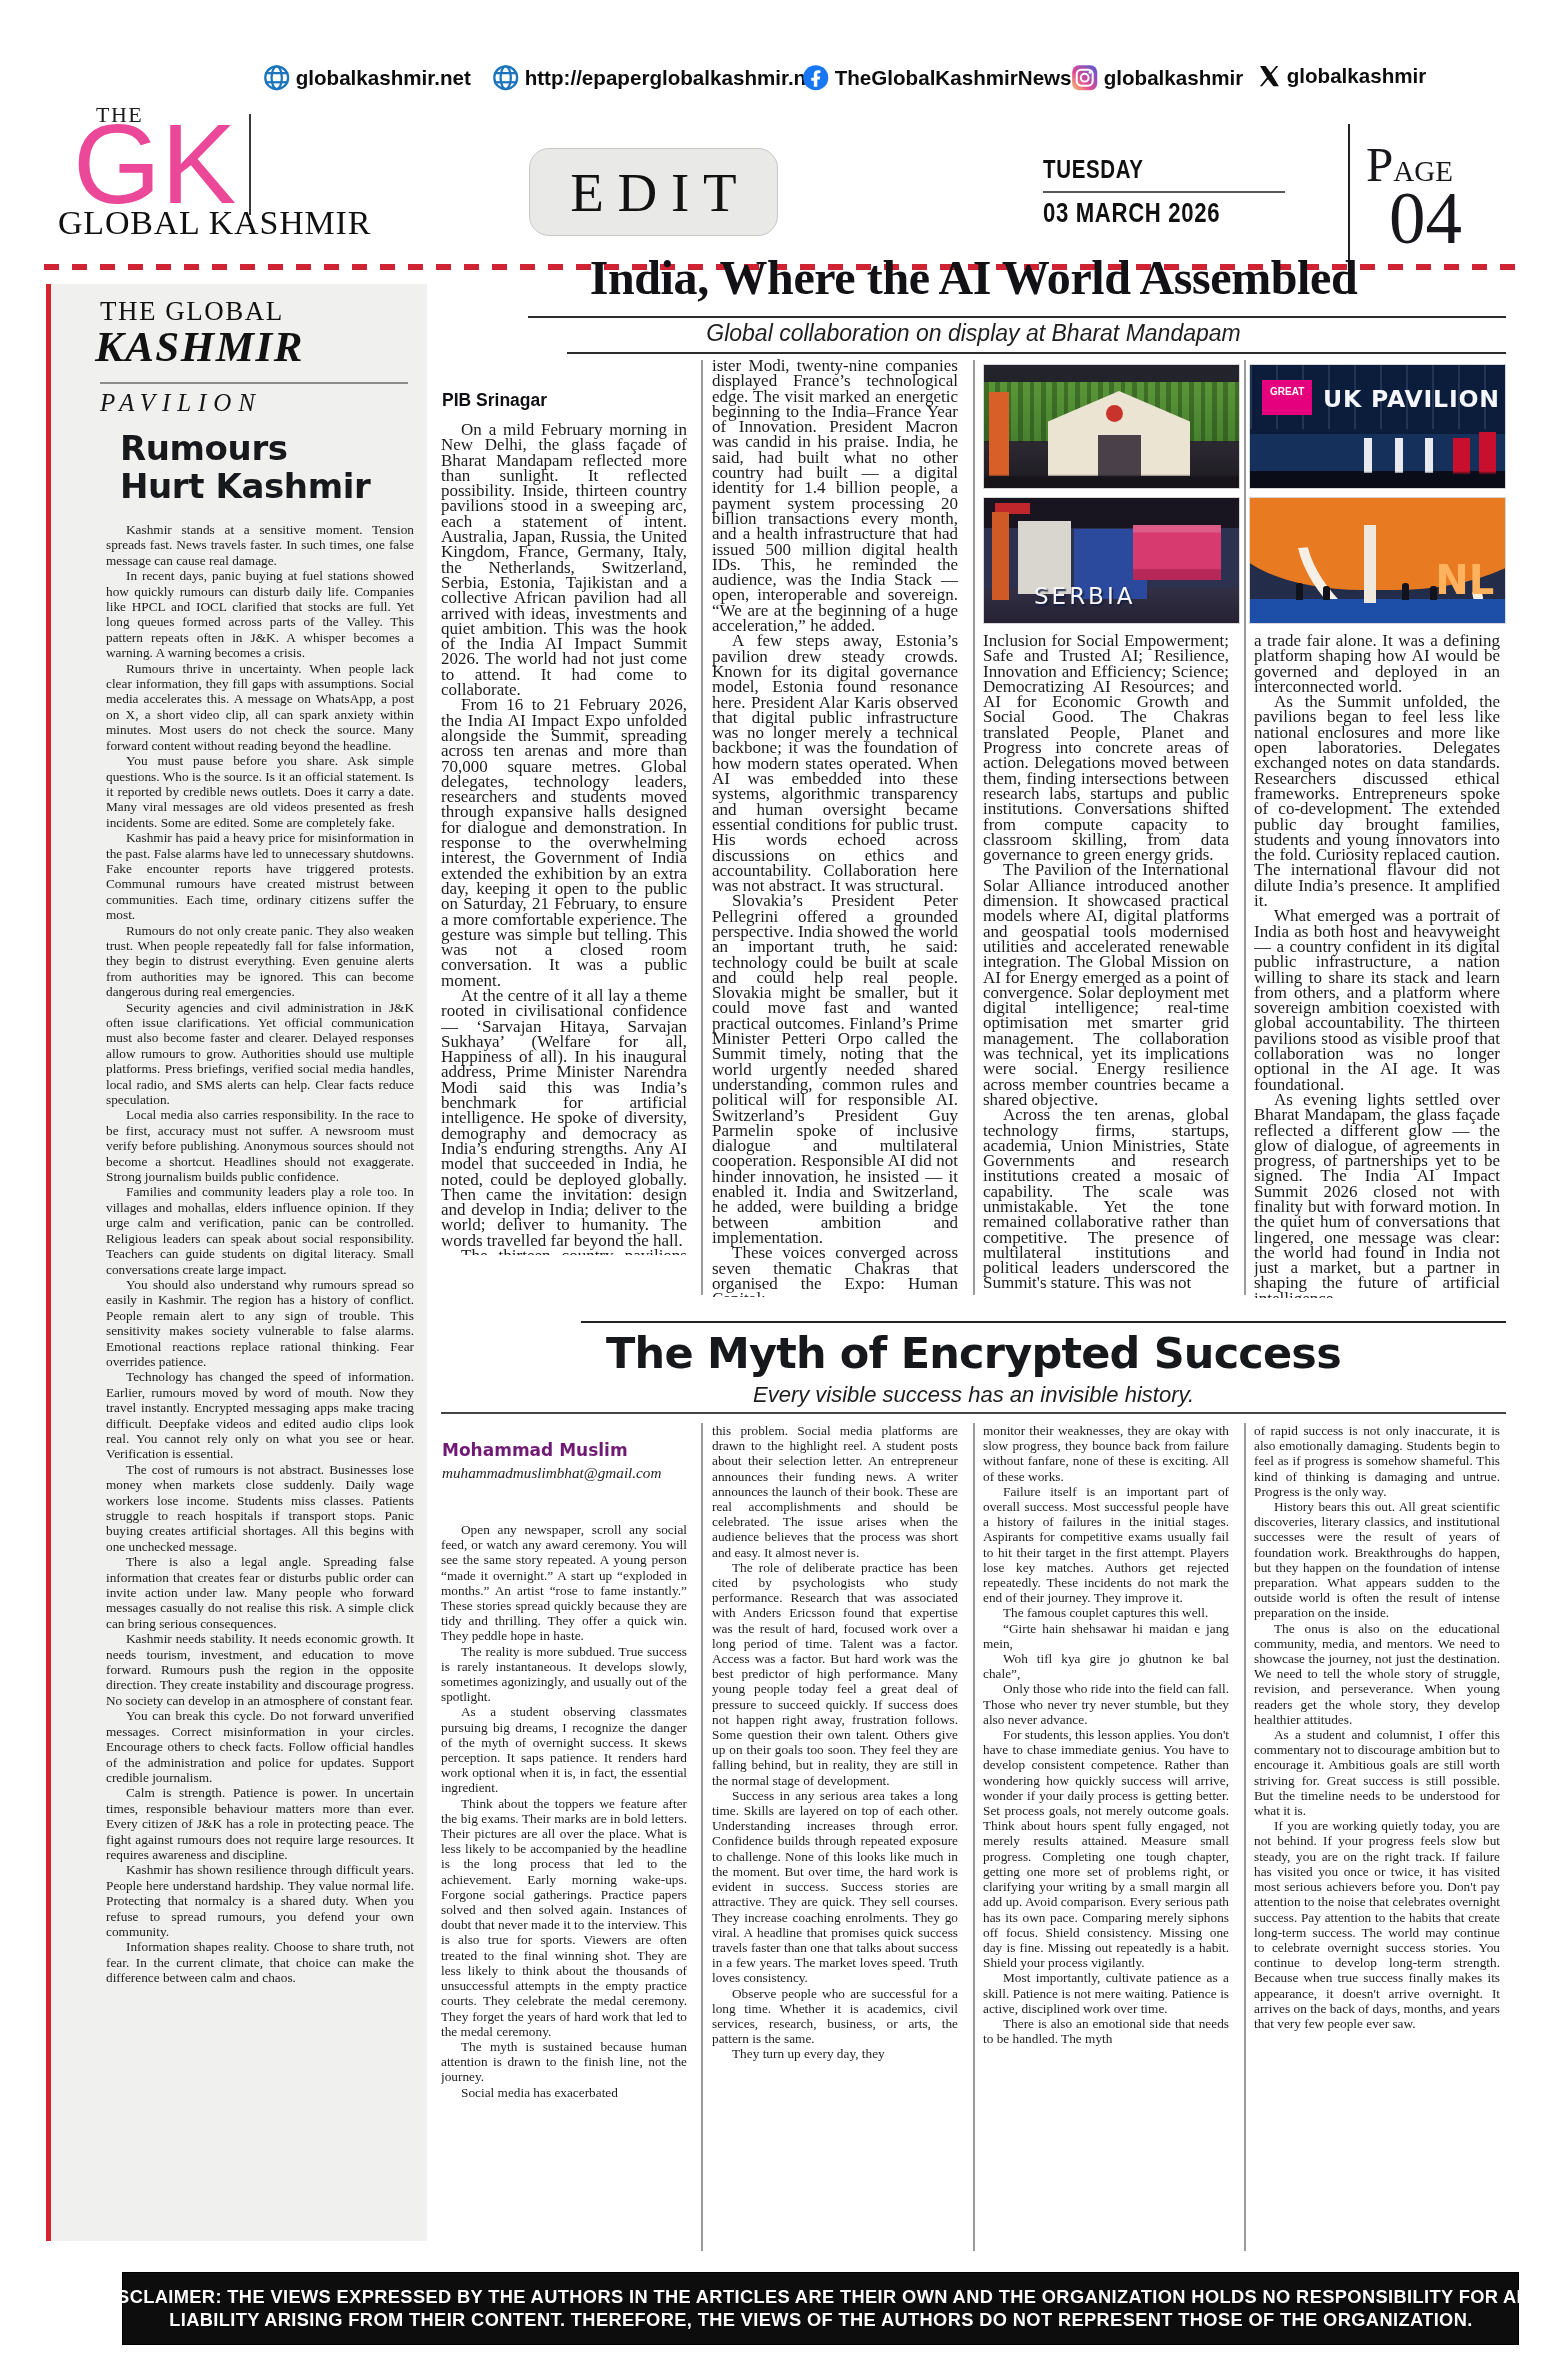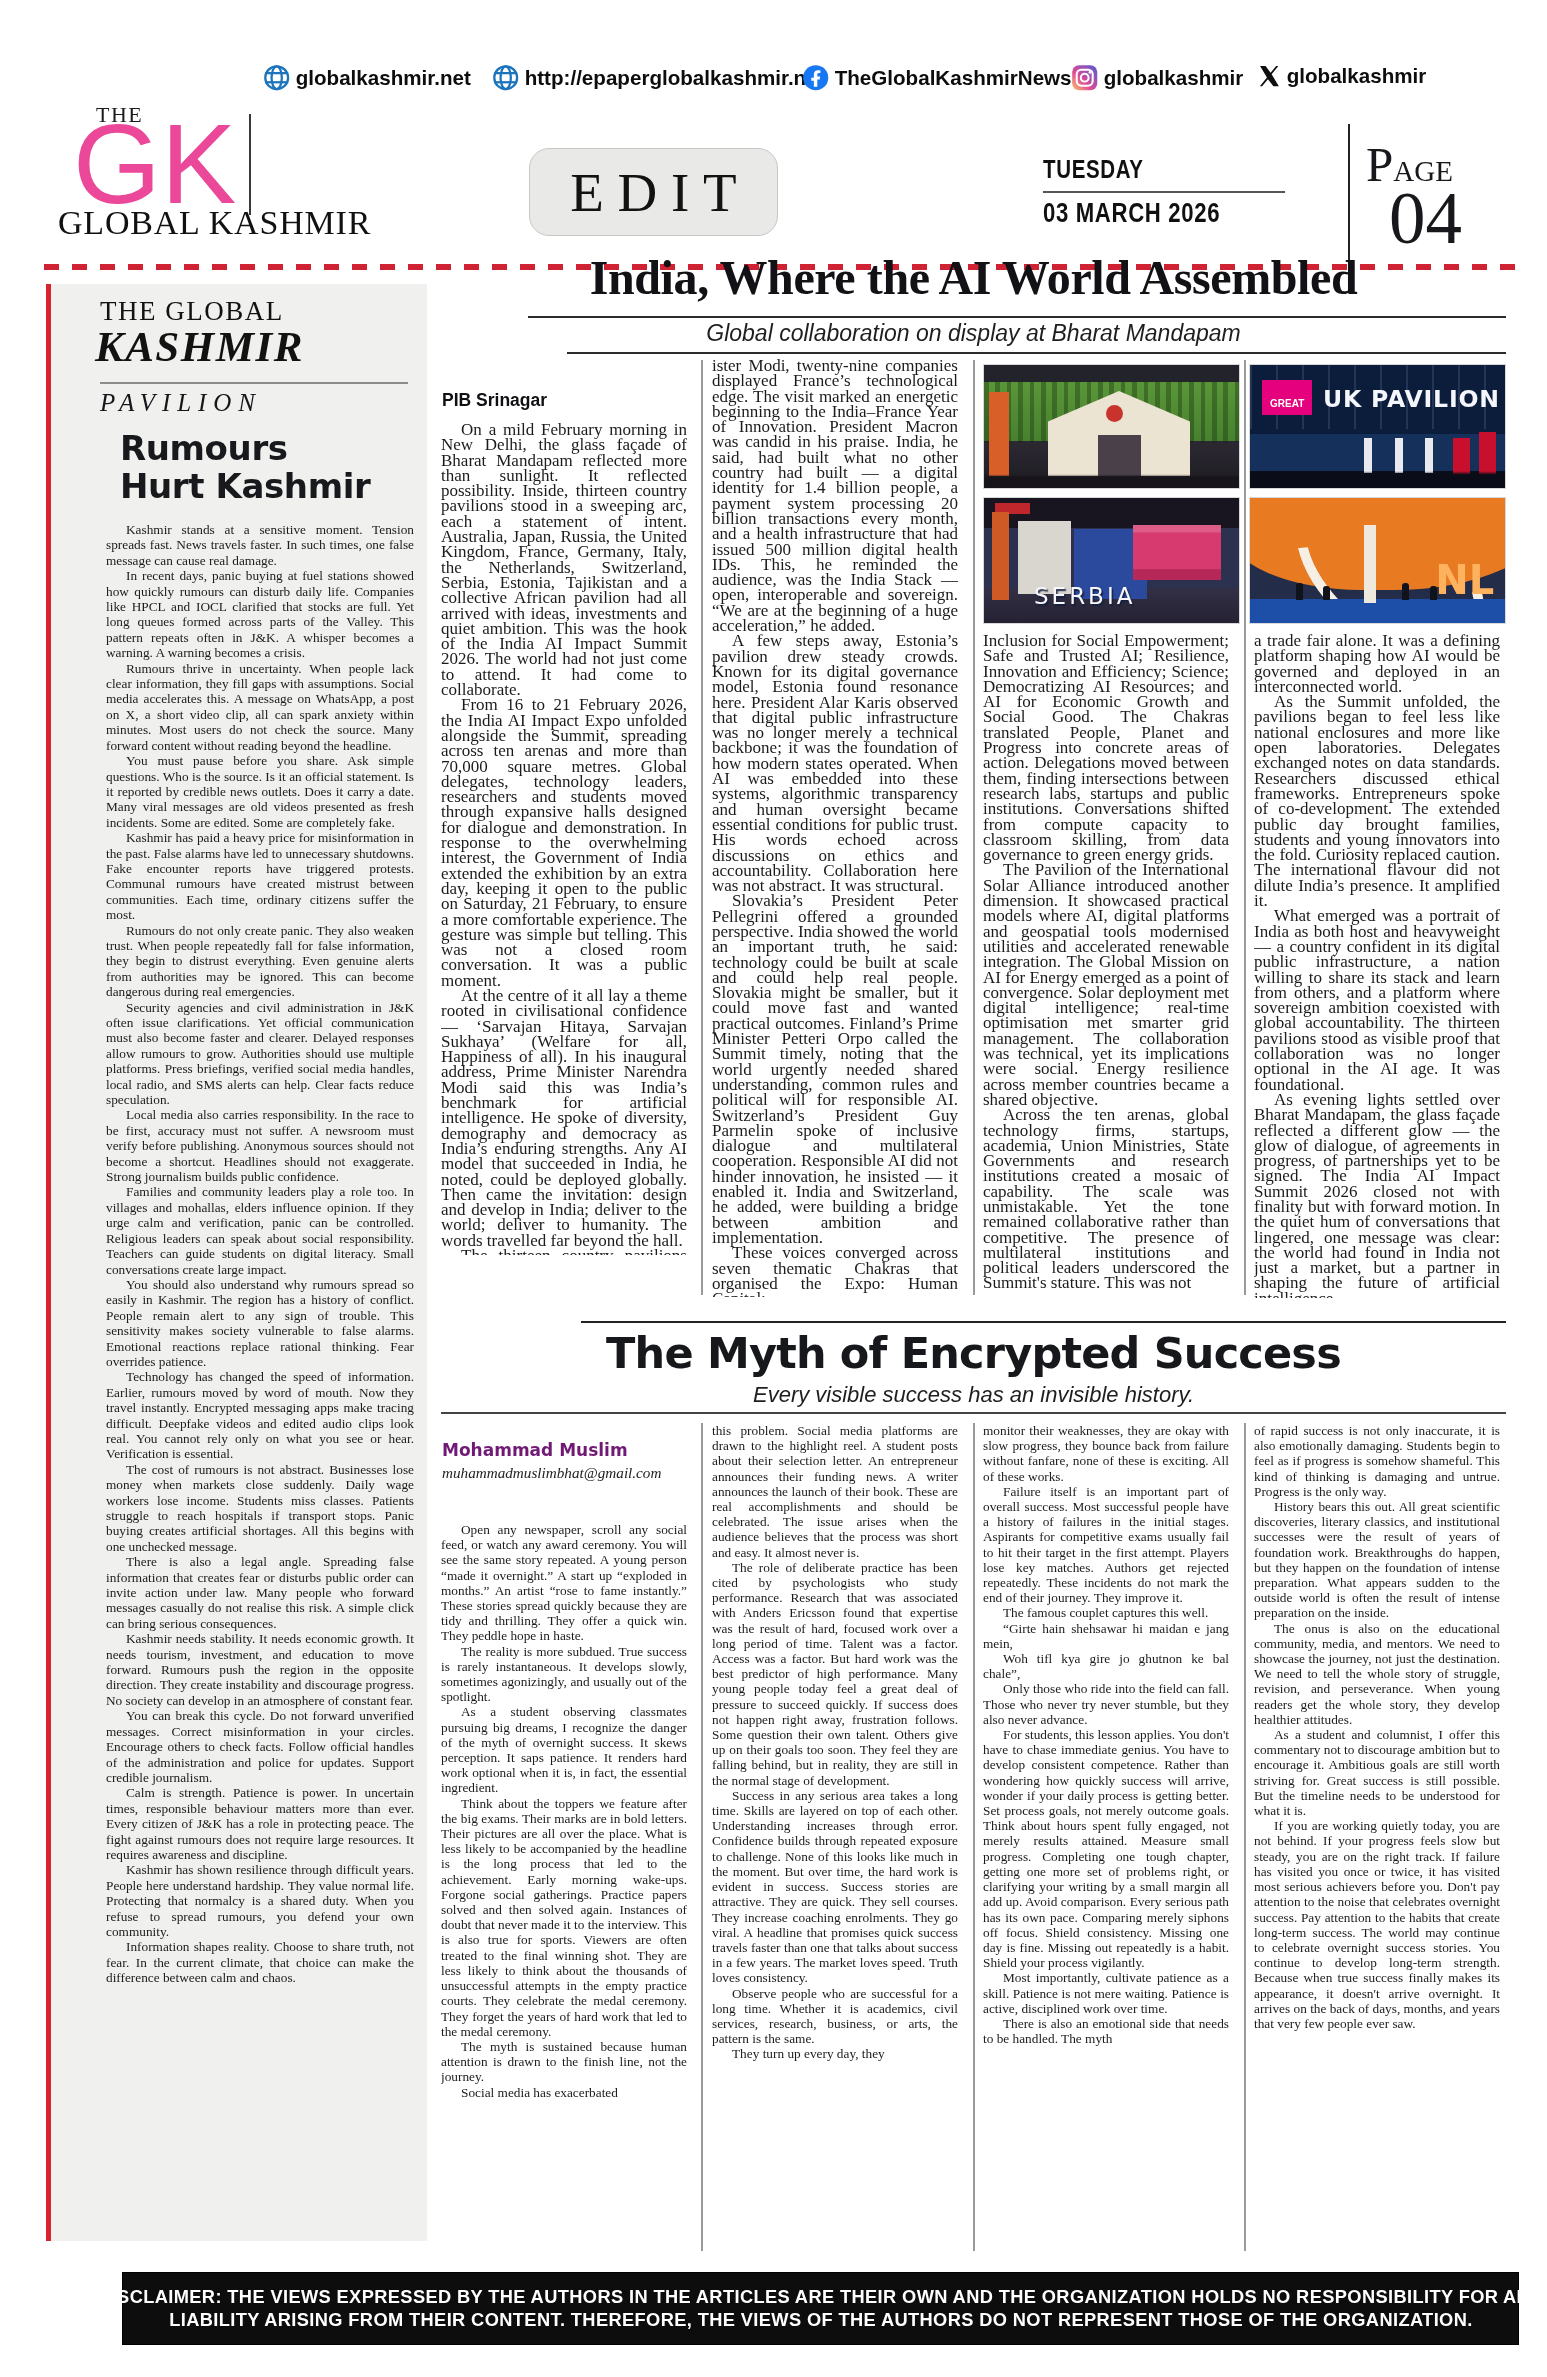--- a/index.html
+++ b/index.html
@@ -76,21 +76,21 @@
     background:repeating-linear-gradient(90deg,rgba(15,40,10,.35) 0 4.6px,transparent 4.6px 11.4px);}
   .phA-gable{position:absolute;left:64px;top:26px;width:142px;height:85px;background:#ece4d3;
     clip-path:polygon(50% 0,100% 36%,100% 100%,0 100%,0 36%);}
   .phA-door{position:absolute;left:114px;top:70px;width:43px;height:41px;background:#4a4049;}
   .phA-logo{position:absolute;left:122px;top:40px;width:17px;height:17px;border-radius:50%;background:#c8342c;}
   .phA-orange{position:absolute;left:4.6px;top:27.4px;width:20px;height:84px;background:#d95f28;}
   .phA-crowd{position:absolute;left:0;bottom:0;width:100%;height:12.2px;background:#17151a;filter:blur(0.8px);}
   .phB-bg{position:absolute;inset:0;background:linear-gradient(180deg,#0b1d3a 0 56%,#14305b 56% 86%,#0a0f1c 86%);}
   .phB-lights{position:absolute;inset:0;background:repeating-linear-gradient(90deg,rgba(180,200,255,.14) 0 2.3px,transparent 2.3px 26px);height:52%;}
   .phB-great{position:absolute;left:12.2px;top:15.2px;width:50px;height:35px;background:#e5007d;color:#fff;
-    font-family:"Liberation Sans",sans-serif;font-weight:bold;font-size:10px;display:flex;align-items:flex-end;justify-content:center;padding-bottom:6px;}
+    font-family:"Liberation Sans",sans-serif;font-weight:bold;font-size:10px;display:flex;align-items:flex-end;justify-content:center;padding-bottom:18px;}
   .phB-title{position:absolute;left:73px;top:20px;color:#f4f6fb;font-family:"DejaVu Sans",sans-serif;
     font-weight:bold;font-size:23.6px;letter-spacing:0.8px;}
   .phB-col{position:absolute;top:73px;width:7.6px;height:35px;background:#e8eaf0;}
   .phB-red{position:absolute;top:67px;width:17px;height:43px;background:#c8102e;}
   .phB-crowd{position:absolute;left:0;bottom:0;width:100%;height:15.2px;background:#0a0d18;filter:blur(1.1px);}
   .phC-bg{position:absolute;inset:0;background:linear-gradient(180deg,#191520 0 24%,#2c3150 24% 72%,#332f45 72%,#262233 100%);}
   .phC-pillar{position:absolute;left:7.6px;top:13.7px;width:17px;height:88px;background:#cf5a26;}
   .phC-panel{position:absolute;left:34px;top:23px;width:53px;height:73px;background:#d9d5cf;}
   .phC-blue{position:absolute;left:90px;top:30.5px;width:73px;height:70px;background:#2b4a9e;}
   .phC-screen{position:absolute;left:149px;top:27.4px;width:88px;height:55px;background:#d63a6e;

